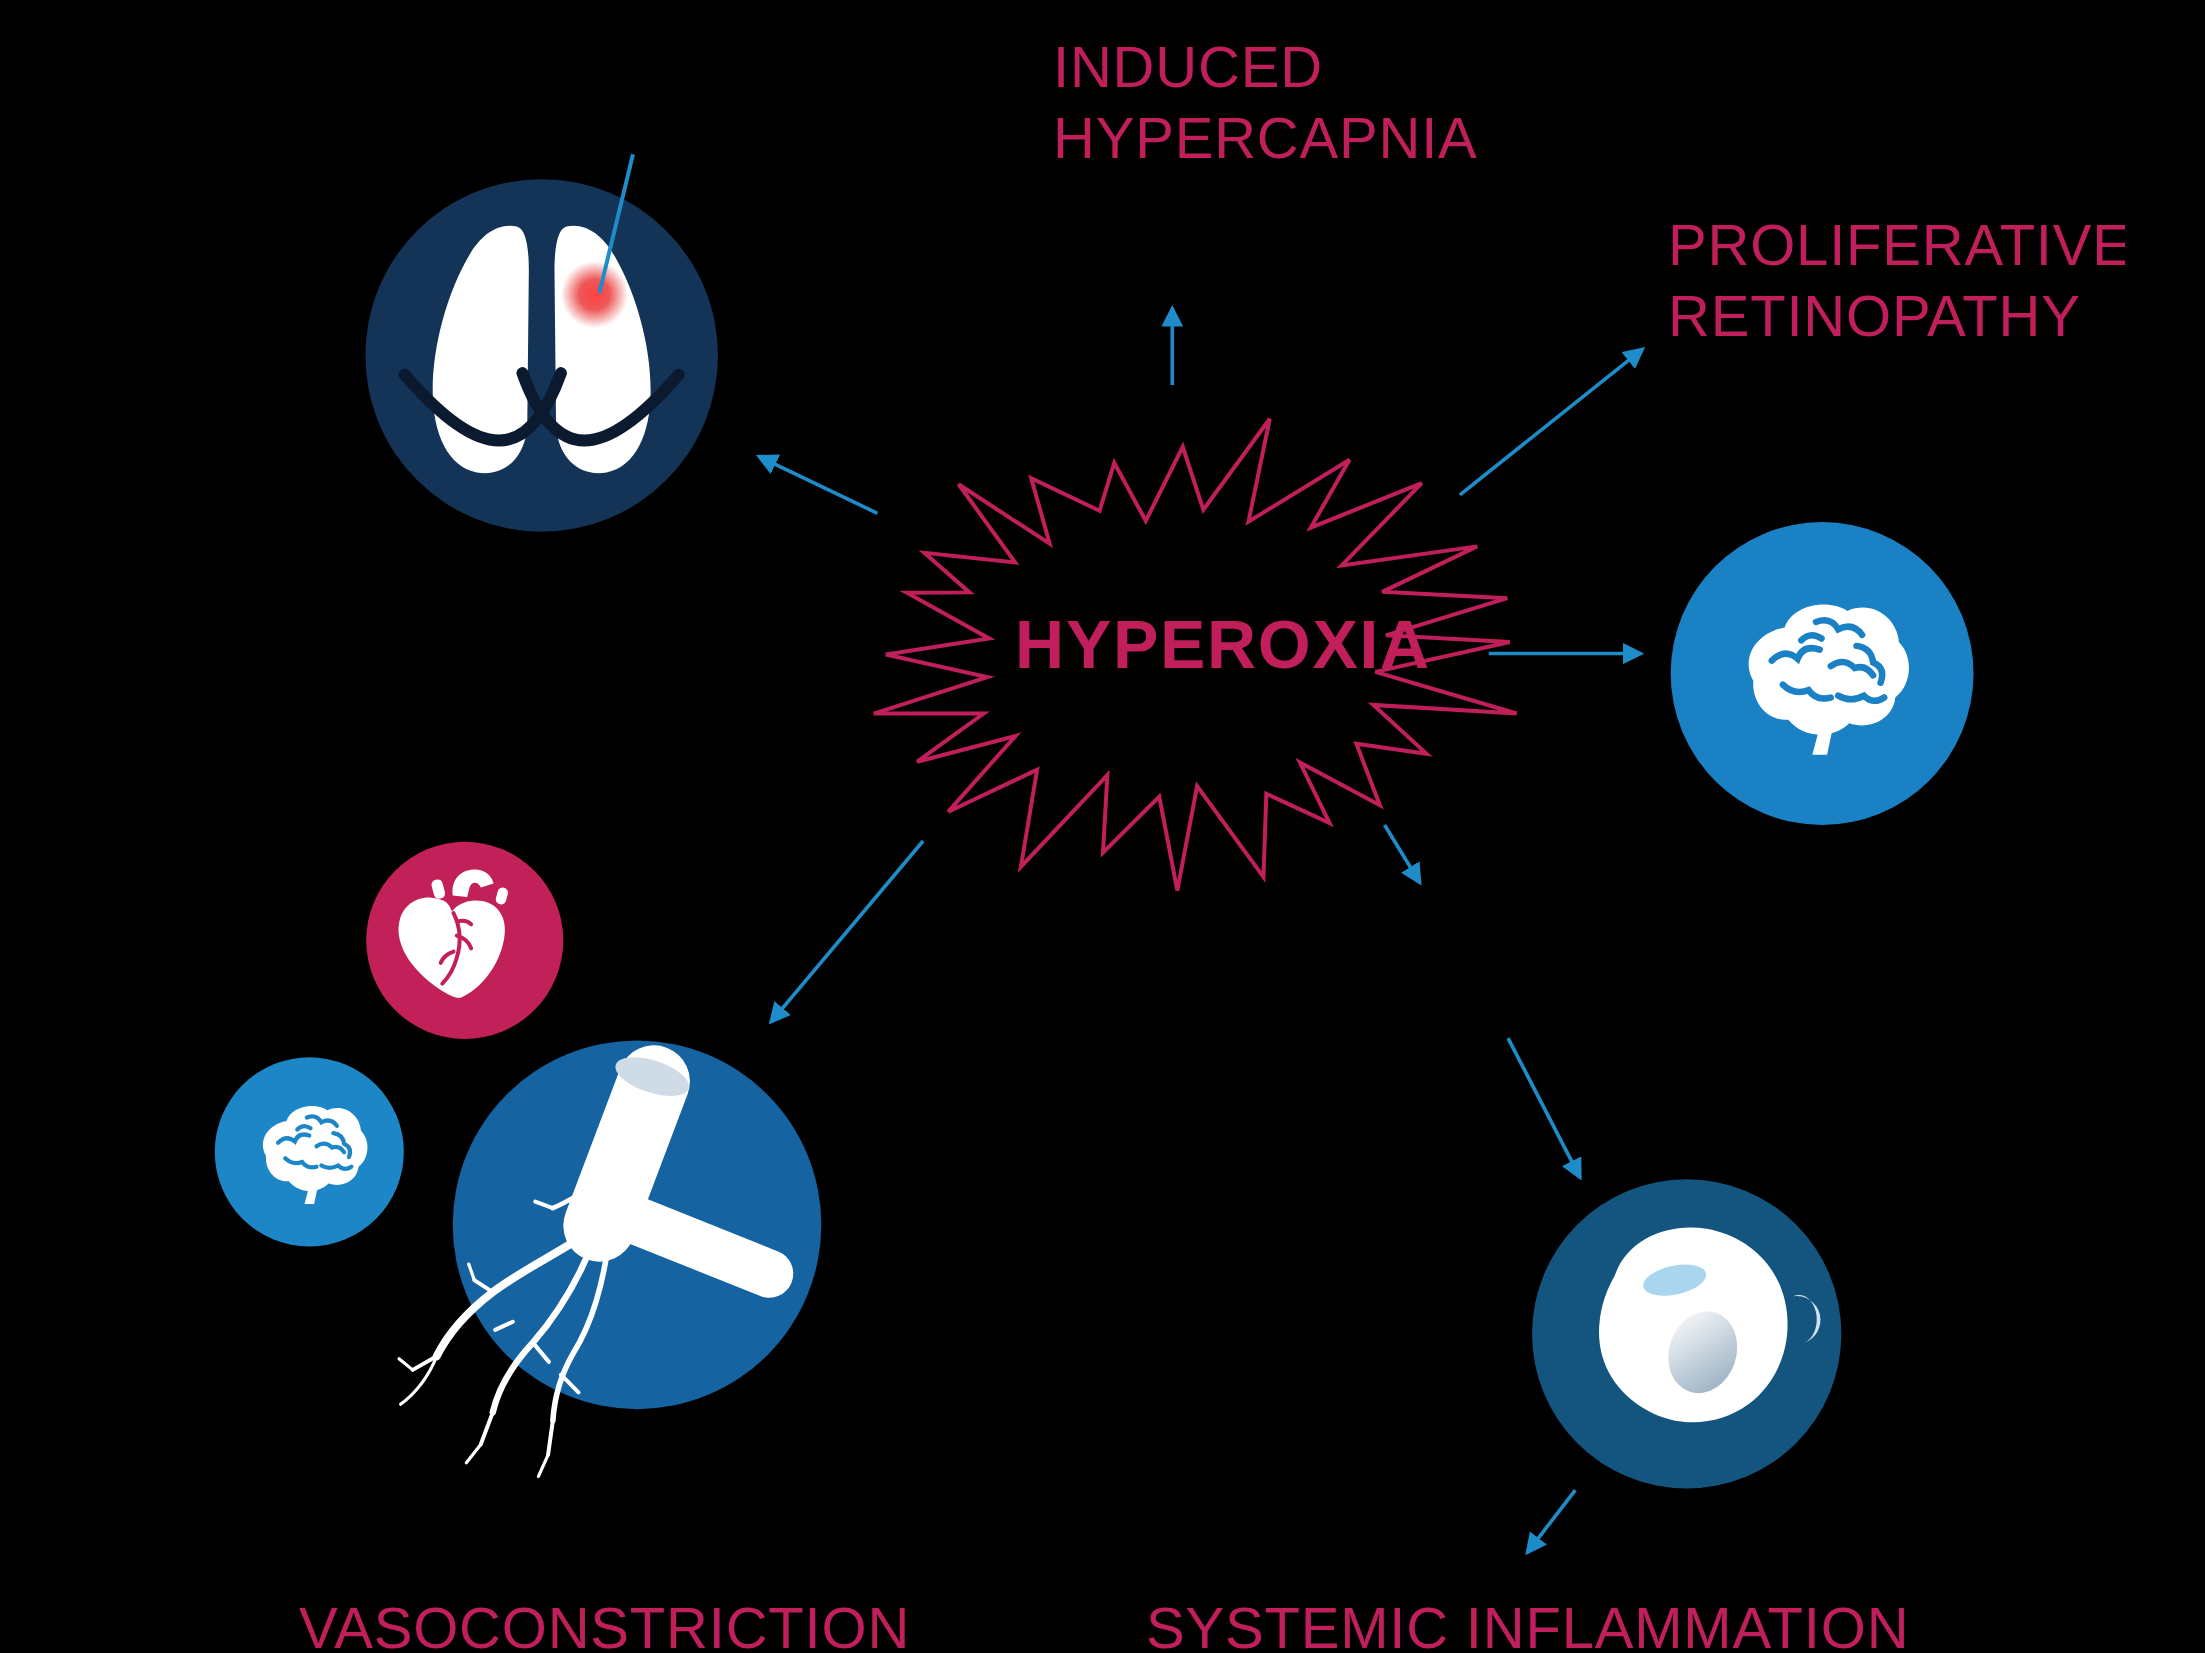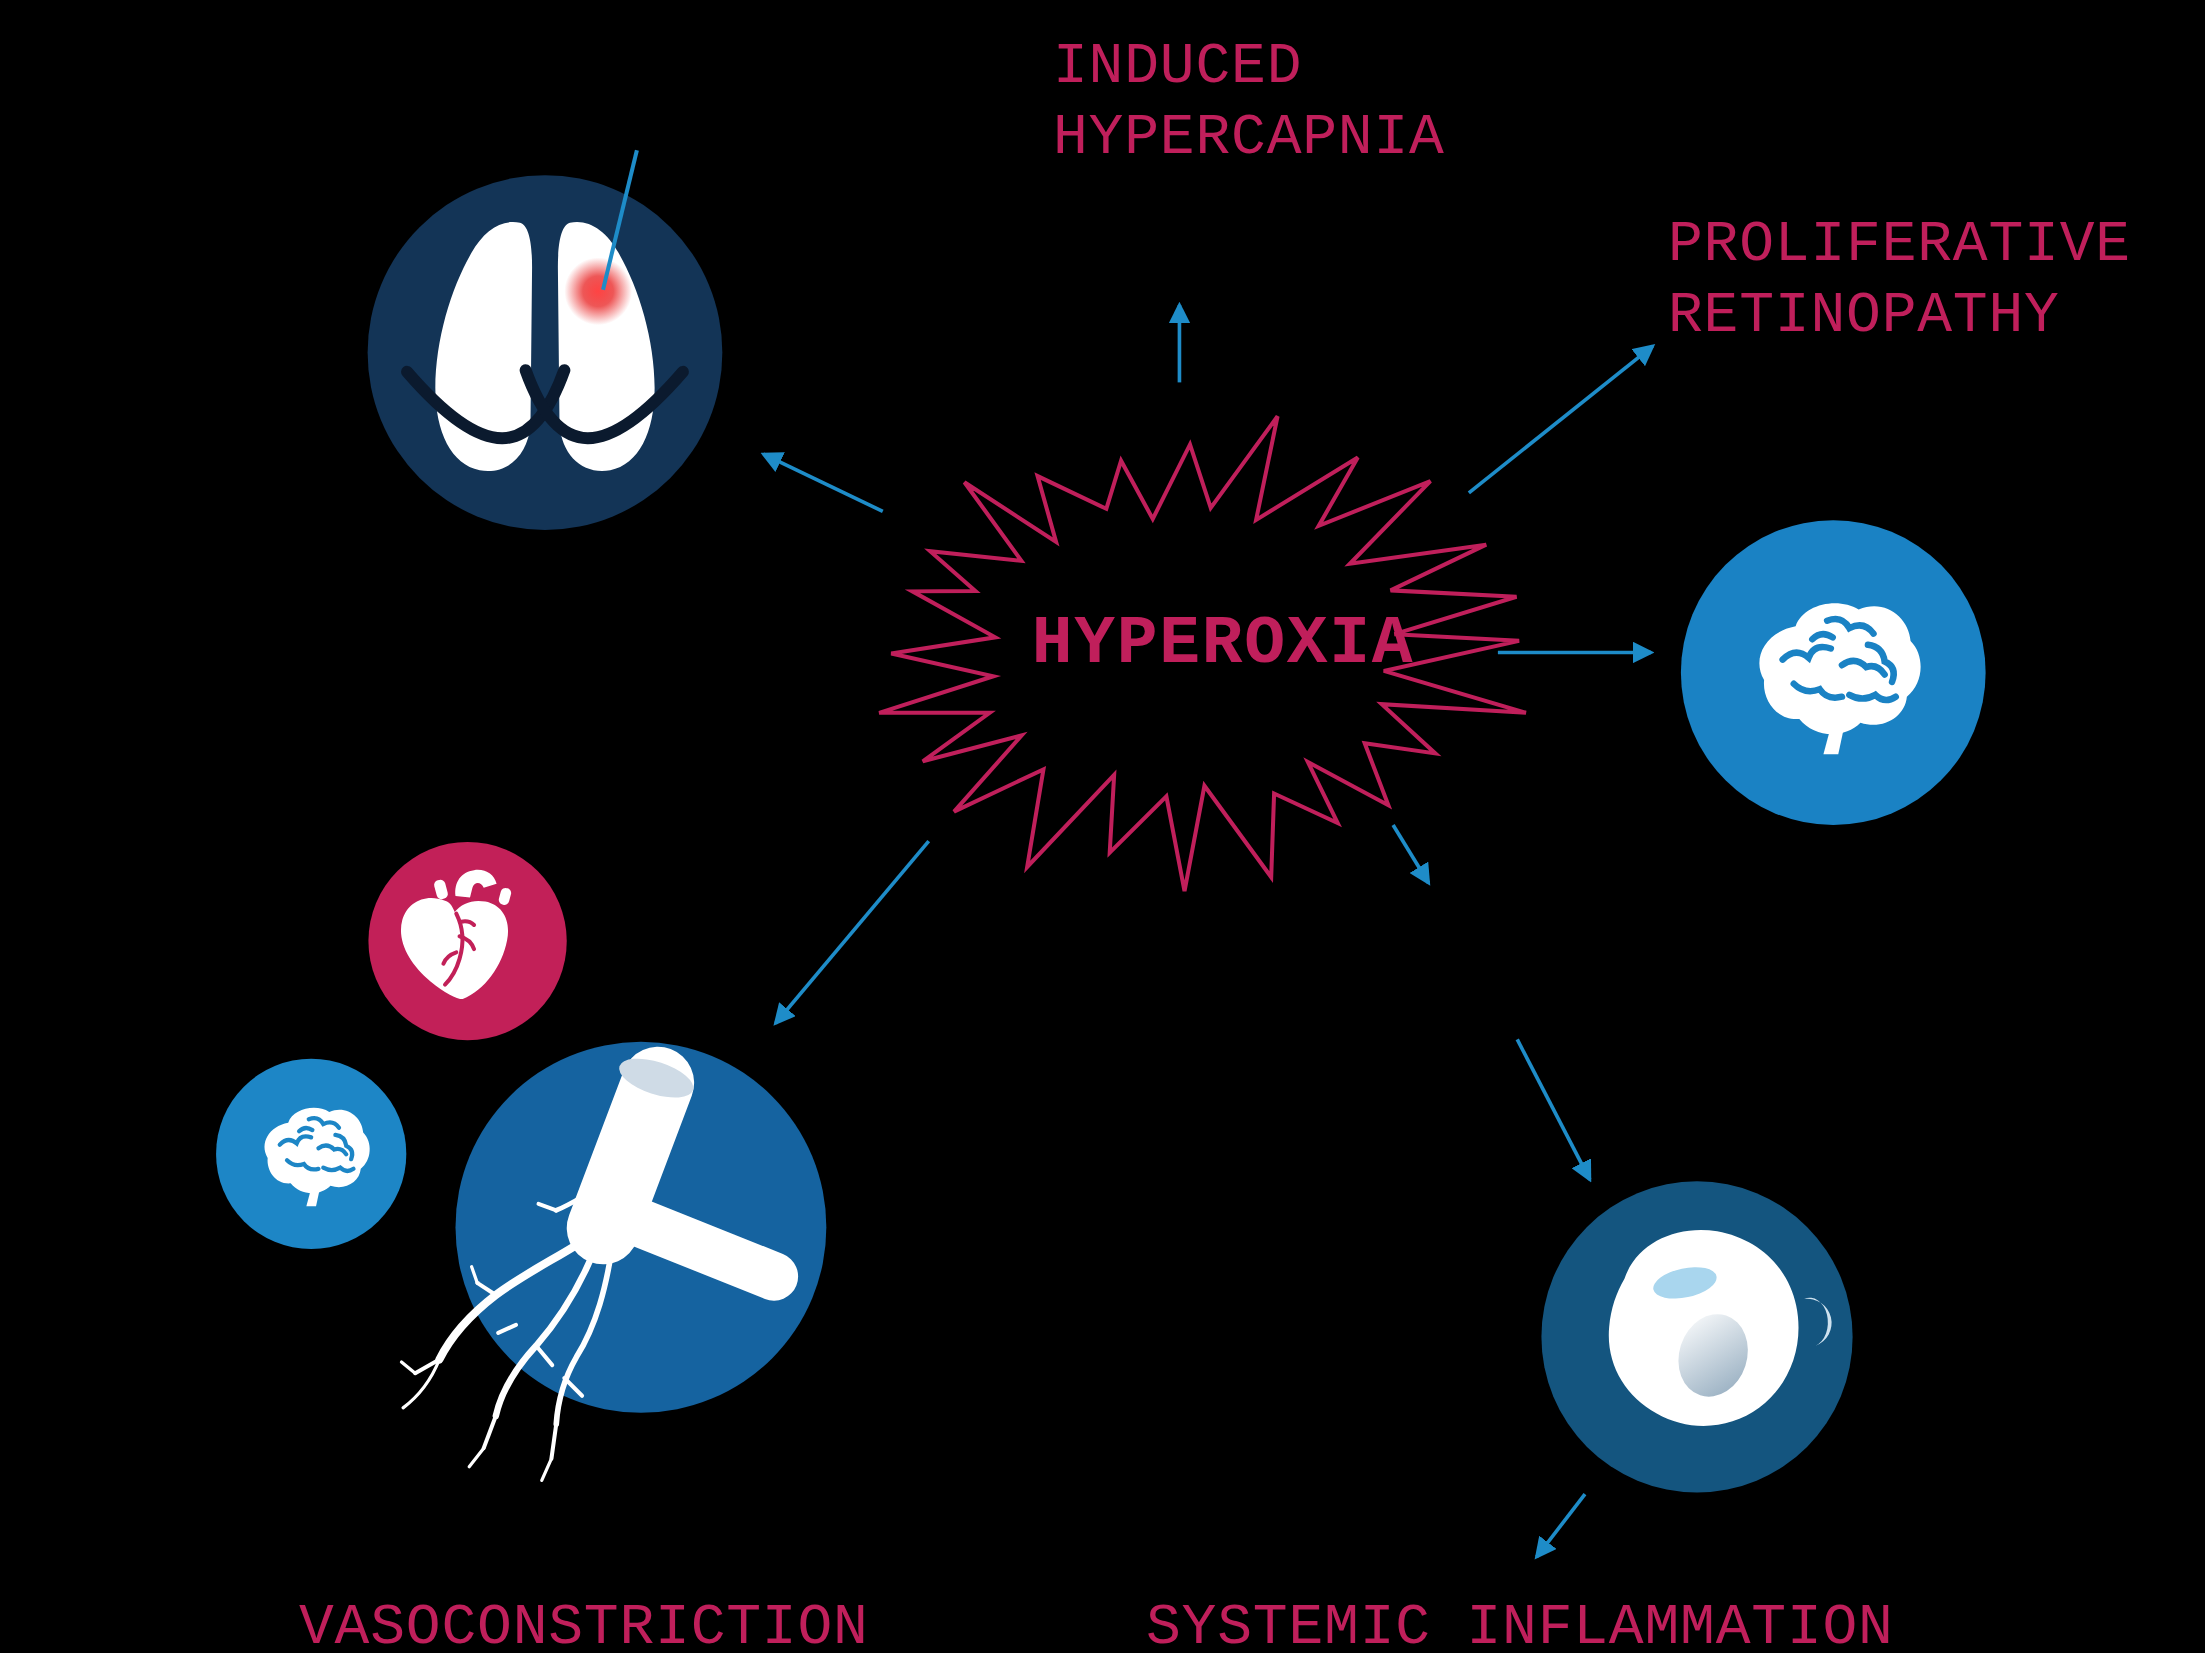--- a/index.html
+++ b/index.html
@@ -1,22 +1,21 @@
 <!DOCTYPE html>
 <html style="--color-background: #000000; --color-accent: #c01f5b; --color-arrow: #1e8cc8; --color-navy: #133456; --color-blue_bright: #1a82c4; --color-blue_small: #1d86c6; --color-blue_medium: #1563a0; --color-blue_dark: #14557f; --color-crimson_circle: #c22058; --color-red_spot: #ff2d2d; --color-icon_white: #ffffff;font-size:13.3px"><head>
 <meta charset="utf-8">
 <style>
   html,body{margin:0;padding:0;background:#000;}
   #canvas{
     position:relative;
     width:2125px;height:1654px;
     background:var(--color-background,#000);
     overflow:hidden;
-    font-family:Liberation Mono, monospace;
-    padding-left:13px;
+    font-family:Liberation Sans, sans-serif;
   }
   #scene{position:absolute;left:0;top:0;width:100%;height:100%;}
   .label{
     position:absolute;
     color:var(--color-accent,#c01f5b);
     font-size:58px;
     line-height:1.22;
     letter-spacing:0.8px;
     white-space:pre-line;
   }

